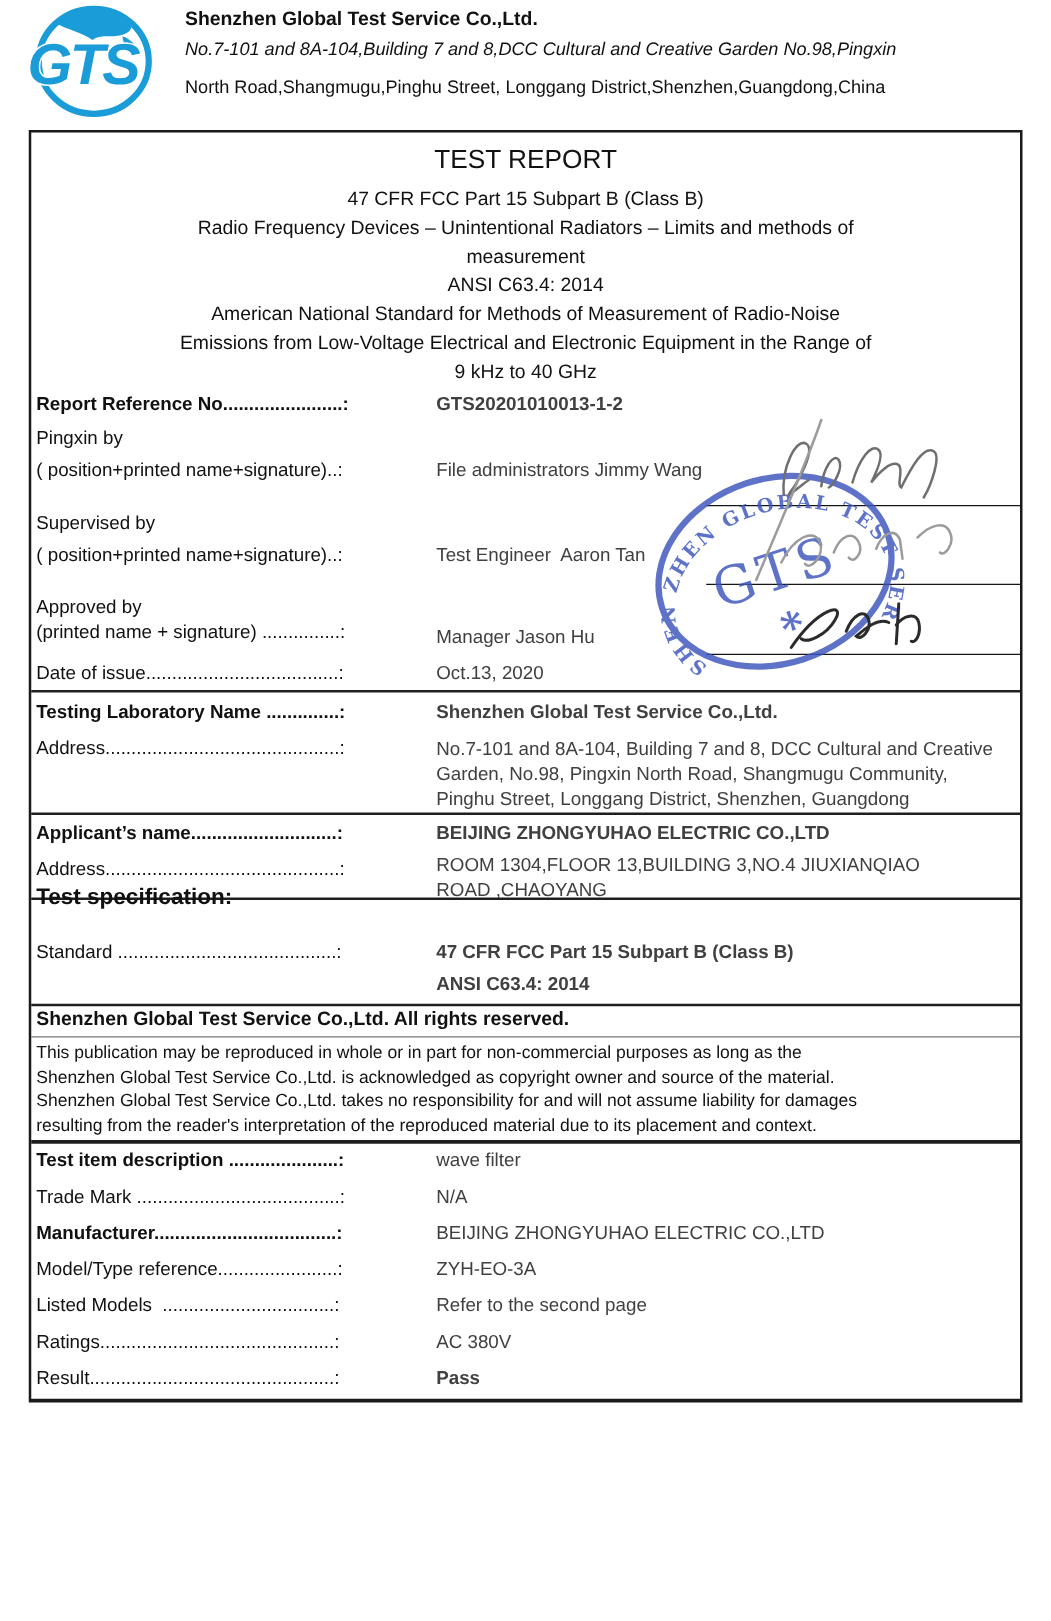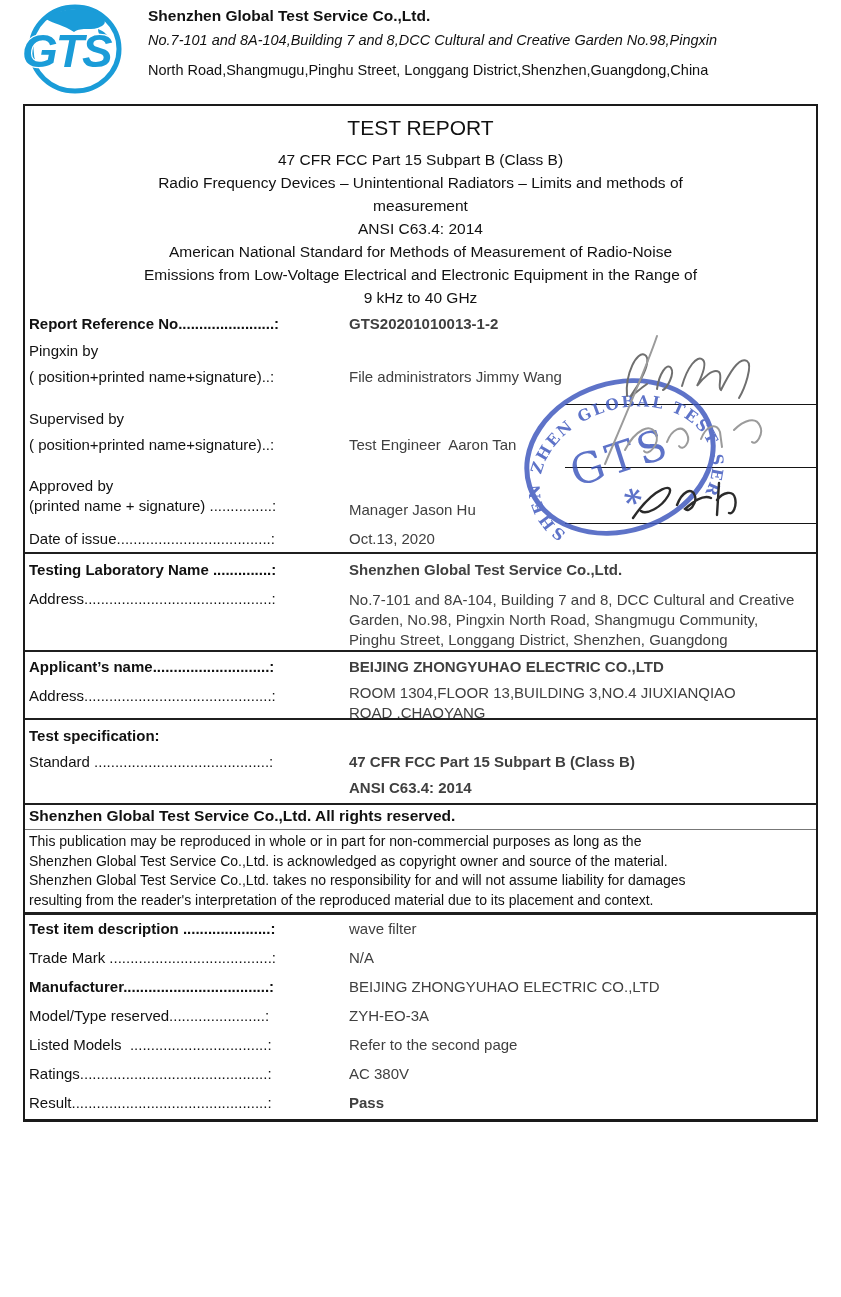--- a/index.html
+++ b/index.html
@@ -80,21 +80,21 @@
     <div class="sep" style="top:544px;"></div>
 
     <div class="abs lbl b" style="left:4px;top:552px;">Applicant’s name............................:</div>
     <div class="abs val b" style="left:295px;top:552px;">BEIJING ZHONGYUHAO ELECTRIC CO.,LTD</div>
     <div class="abs lbl" style="left:4px;top:581px;">Address.............................................:</div>
     <div class="abs val" style="left:295px;top:577px;line-height:20px;">ROOM 1304,FLOOR 13,BUILDING 3,NO.4 JIUXIANQIAO</div>
     <div class="abs val" style="left:295px;top:597px;line-height:20px;">ROAD ,CHAOYANG</div>
 
     <div class="sep" style="top:612px;"></div>
 
-    <div class="abs lbl b" style="left:4px;top:621px;font-size:15px;">Test specification:</div>
+    <div class="abs lbl b" style="left:4px;top:601px;font-size:18px;">Test specification:</div>
     <div class="abs lbl" style="left:4px;top:647px;">Standard ..........................................:</div>
     <div class="abs val b" style="left:295px;top:647px;">47 CFR FCC Part 15 Subpart B (Class B)</div>
     <div class="abs val b" style="left:295px;top:673px;">ANSI C63.4: 2014</div>
 
     <div class="sep" style="top:697px;"></div>
 
     <div class="abs lbl b" style="left:4px;top:701px;font-size:15.5px;">Shenzhen Global Test Service Co.,Ltd. All rights reserved.</div>
     <div class="sep" style="top:723px;height:1px;background:#777;"></div>
     <div class="disc" style="top:726px;">This publication may be reproduced in whole or in part for non-commercial purposes as long as the</div>
     <div class="disc" style="top:745.5px;">Shenzhen Global Test Service Co.,Ltd. is acknowledged as copyright owner and source of the material.</div>
@@ -102,21 +102,21 @@
     <div class="disc" style="top:784.5px;">resulting from the reader's interpretation of the reproduced material due to its placement and context.</div>
 
     <div class="sep" style="top:806px;height:3px;"></div>
 
     <div class="abs lbl b" style="left:4px;top:814px;">Test item description .....................:</div>
     <div class="abs val" style="left:295px;top:814px;">wave filter</div>
     <div class="abs lbl" style="left:4px;top:843px;">Trade Mark .......................................:</div>
     <div class="abs val" style="left:295px;top:843px;">N/A</div>
     <div class="abs lbl b" style="left:4px;top:872px;">Manufacturer...................................:</div>
     <div class="abs val" style="left:295px;top:872px;">BEIJING ZHONGYUHAO ELECTRIC CO.,LTD</div>
-    <div class="abs lbl" style="left:4px;top:901px;">Model/Type reserved.......................:</div>
+    <div class="abs lbl" style="left:4px;top:901px;">Model/Type reference.......................:</div>
     <div class="abs val" style="left:295px;top:901px;">ZYH-EO-3A</div>
     <div class="abs lbl" style="left:4px;top:930px;">Listed Models  .................................:</div>
     <div class="abs val" style="left:295px;top:930px;">Refer to the second page</div>
     <div class="abs lbl" style="left:4px;top:959px;">Ratings.............................................:</div>
     <div class="abs val" style="left:295px;top:959px;">AC 380V</div>
     <div class="abs lbl" style="left:4px;top:988px;">Result...............................................:</div>
     <div class="abs val b" style="left:295px;top:988px;">Pass</div>
 
     <div class="abs" style="left:478px;top:258px;z-index:5;opacity:.82;">
       <svg width="235" height="190" viewBox="0 0 235 190">

